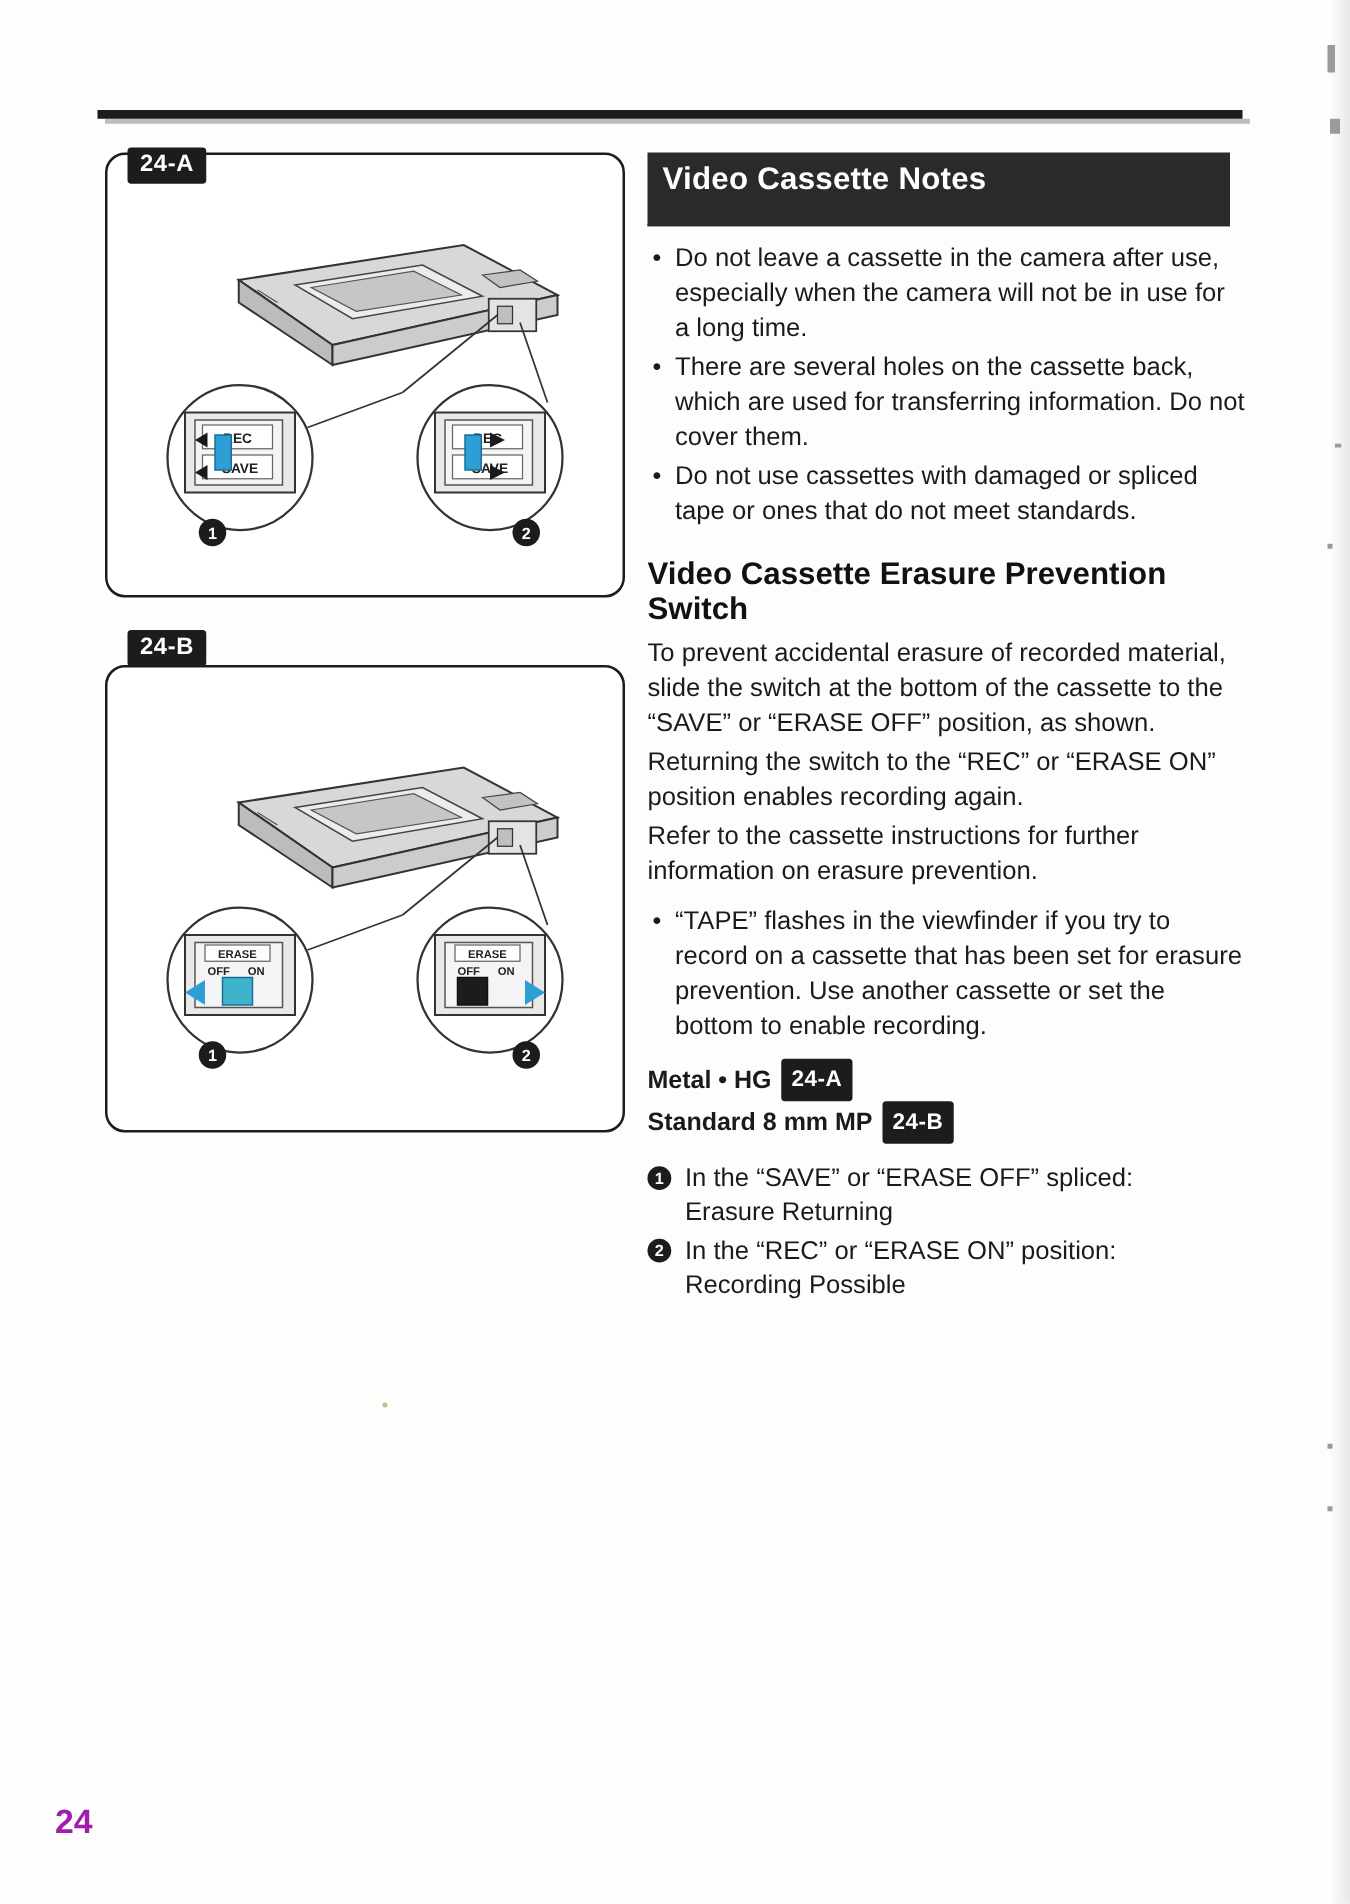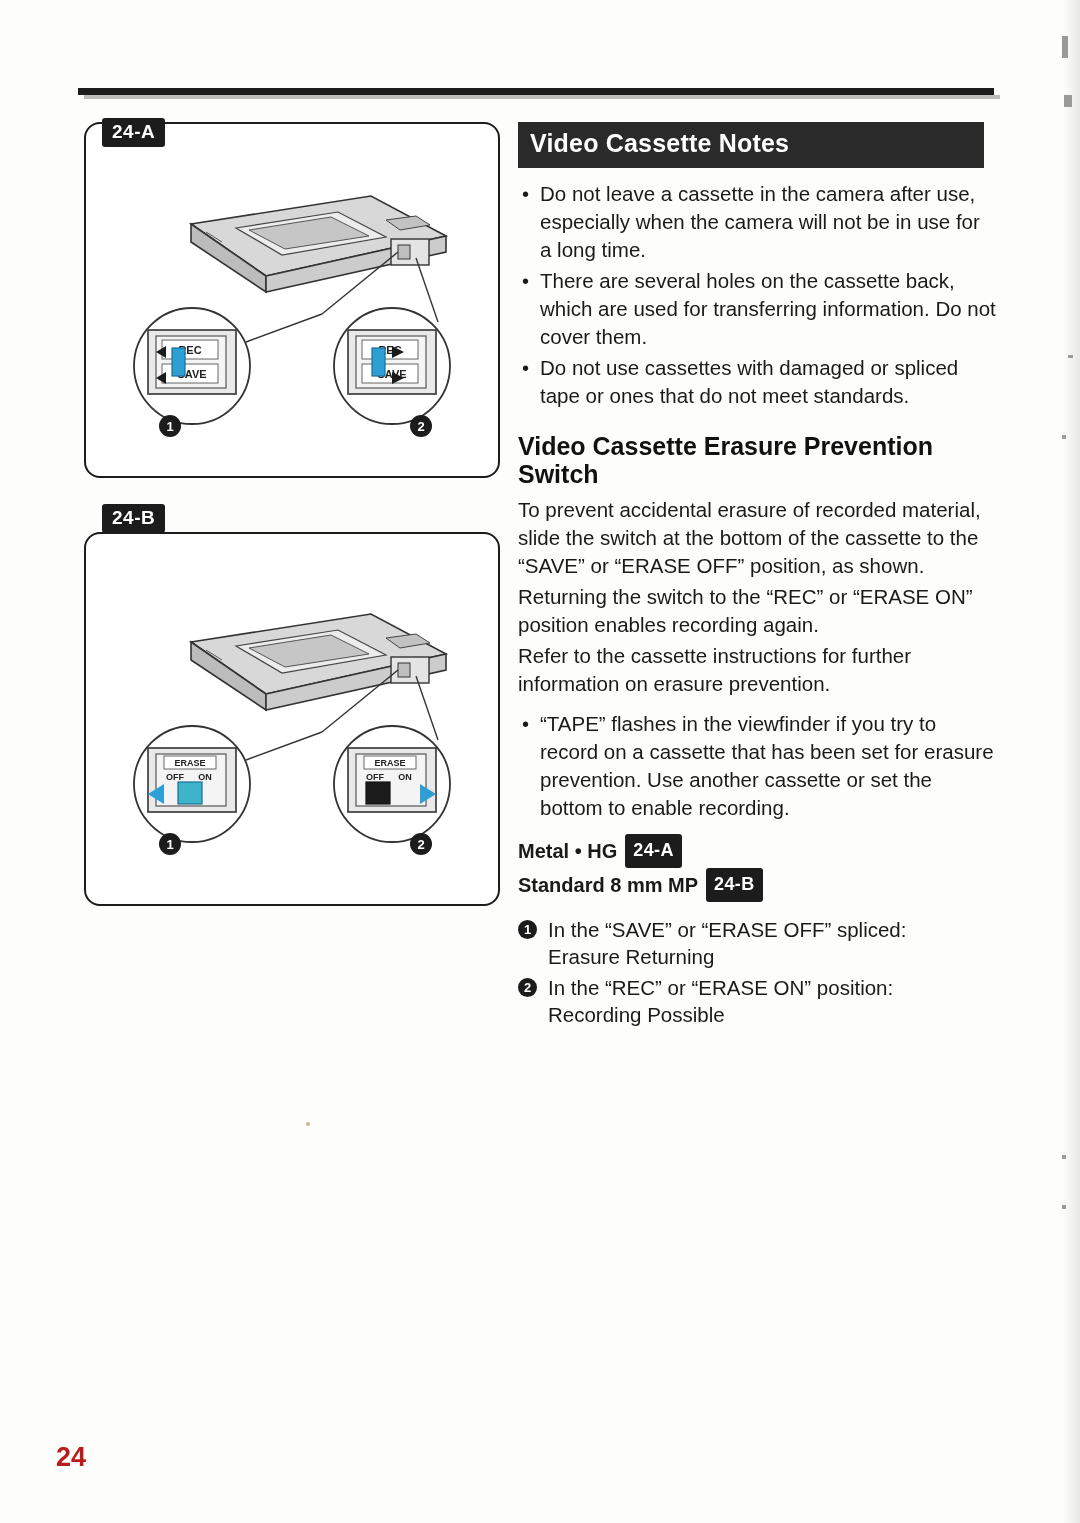--- a/index.html
+++ b/index.html
@@ -82,21 +82,21 @@
     left: 518px;
     top: 122px;
     width: 478px;
   }
 
   .section-head {
     background: #2a2a2a;
     color: #ffffff;
     font-size: 25px;
     font-weight: bold;
-    padding: 7px 0 10px 12px;
+    padding: 7px 0 23px 12px;
     width: 466px;
     box-sizing: border-box;
     letter-spacing: 0.2px;
     position: relative;
   }
   .section-head::after {
     content: "";
     position: absolute;
     left: 0; right: 0; bottom: 0;
     height: 2px;
@@ -181,25 +181,25 @@
     border-radius: 50%;
     font-size: 13px;
     font-weight: bold;
     text-align: center;
     line-height: 19px;
   }
 
   
   .page-num {
     position: absolute;
-    left: 56px;
+    left: 44px;
     top: 1442px;
     font-size: 27px;
     font-weight: bold;
-    color: #b91c1c;
+    color: #a21caf;
   }
 
   .speck {
     position: absolute;
     width: 4px; height: 4px;
     border-radius: 50%;
     background: #c9b98a;
   }
 </style>
 </head>

